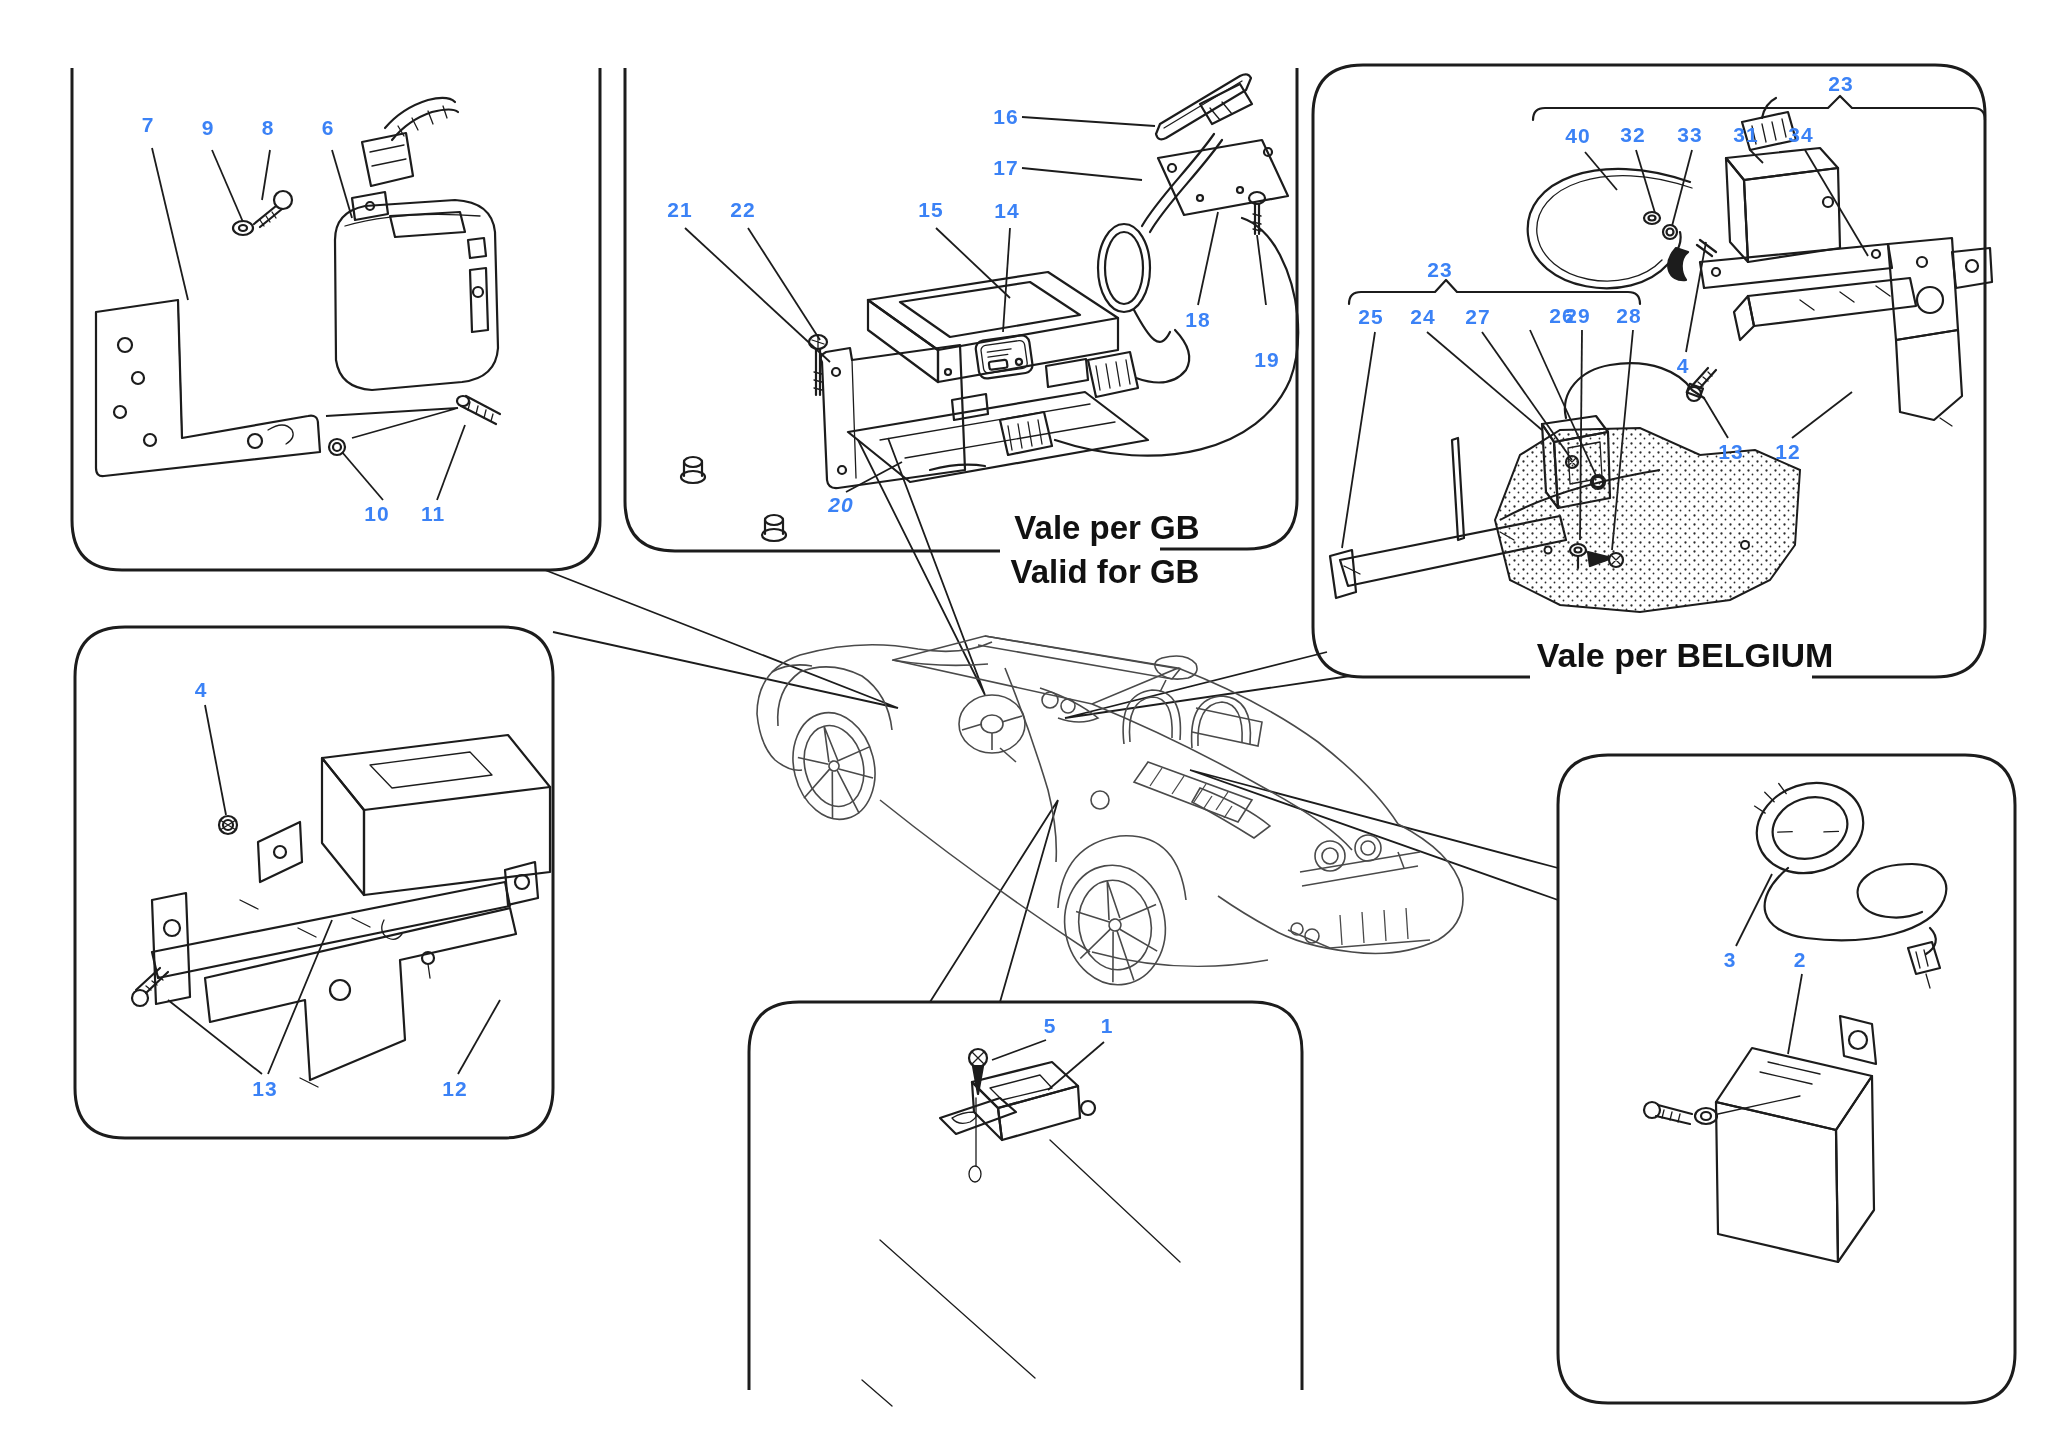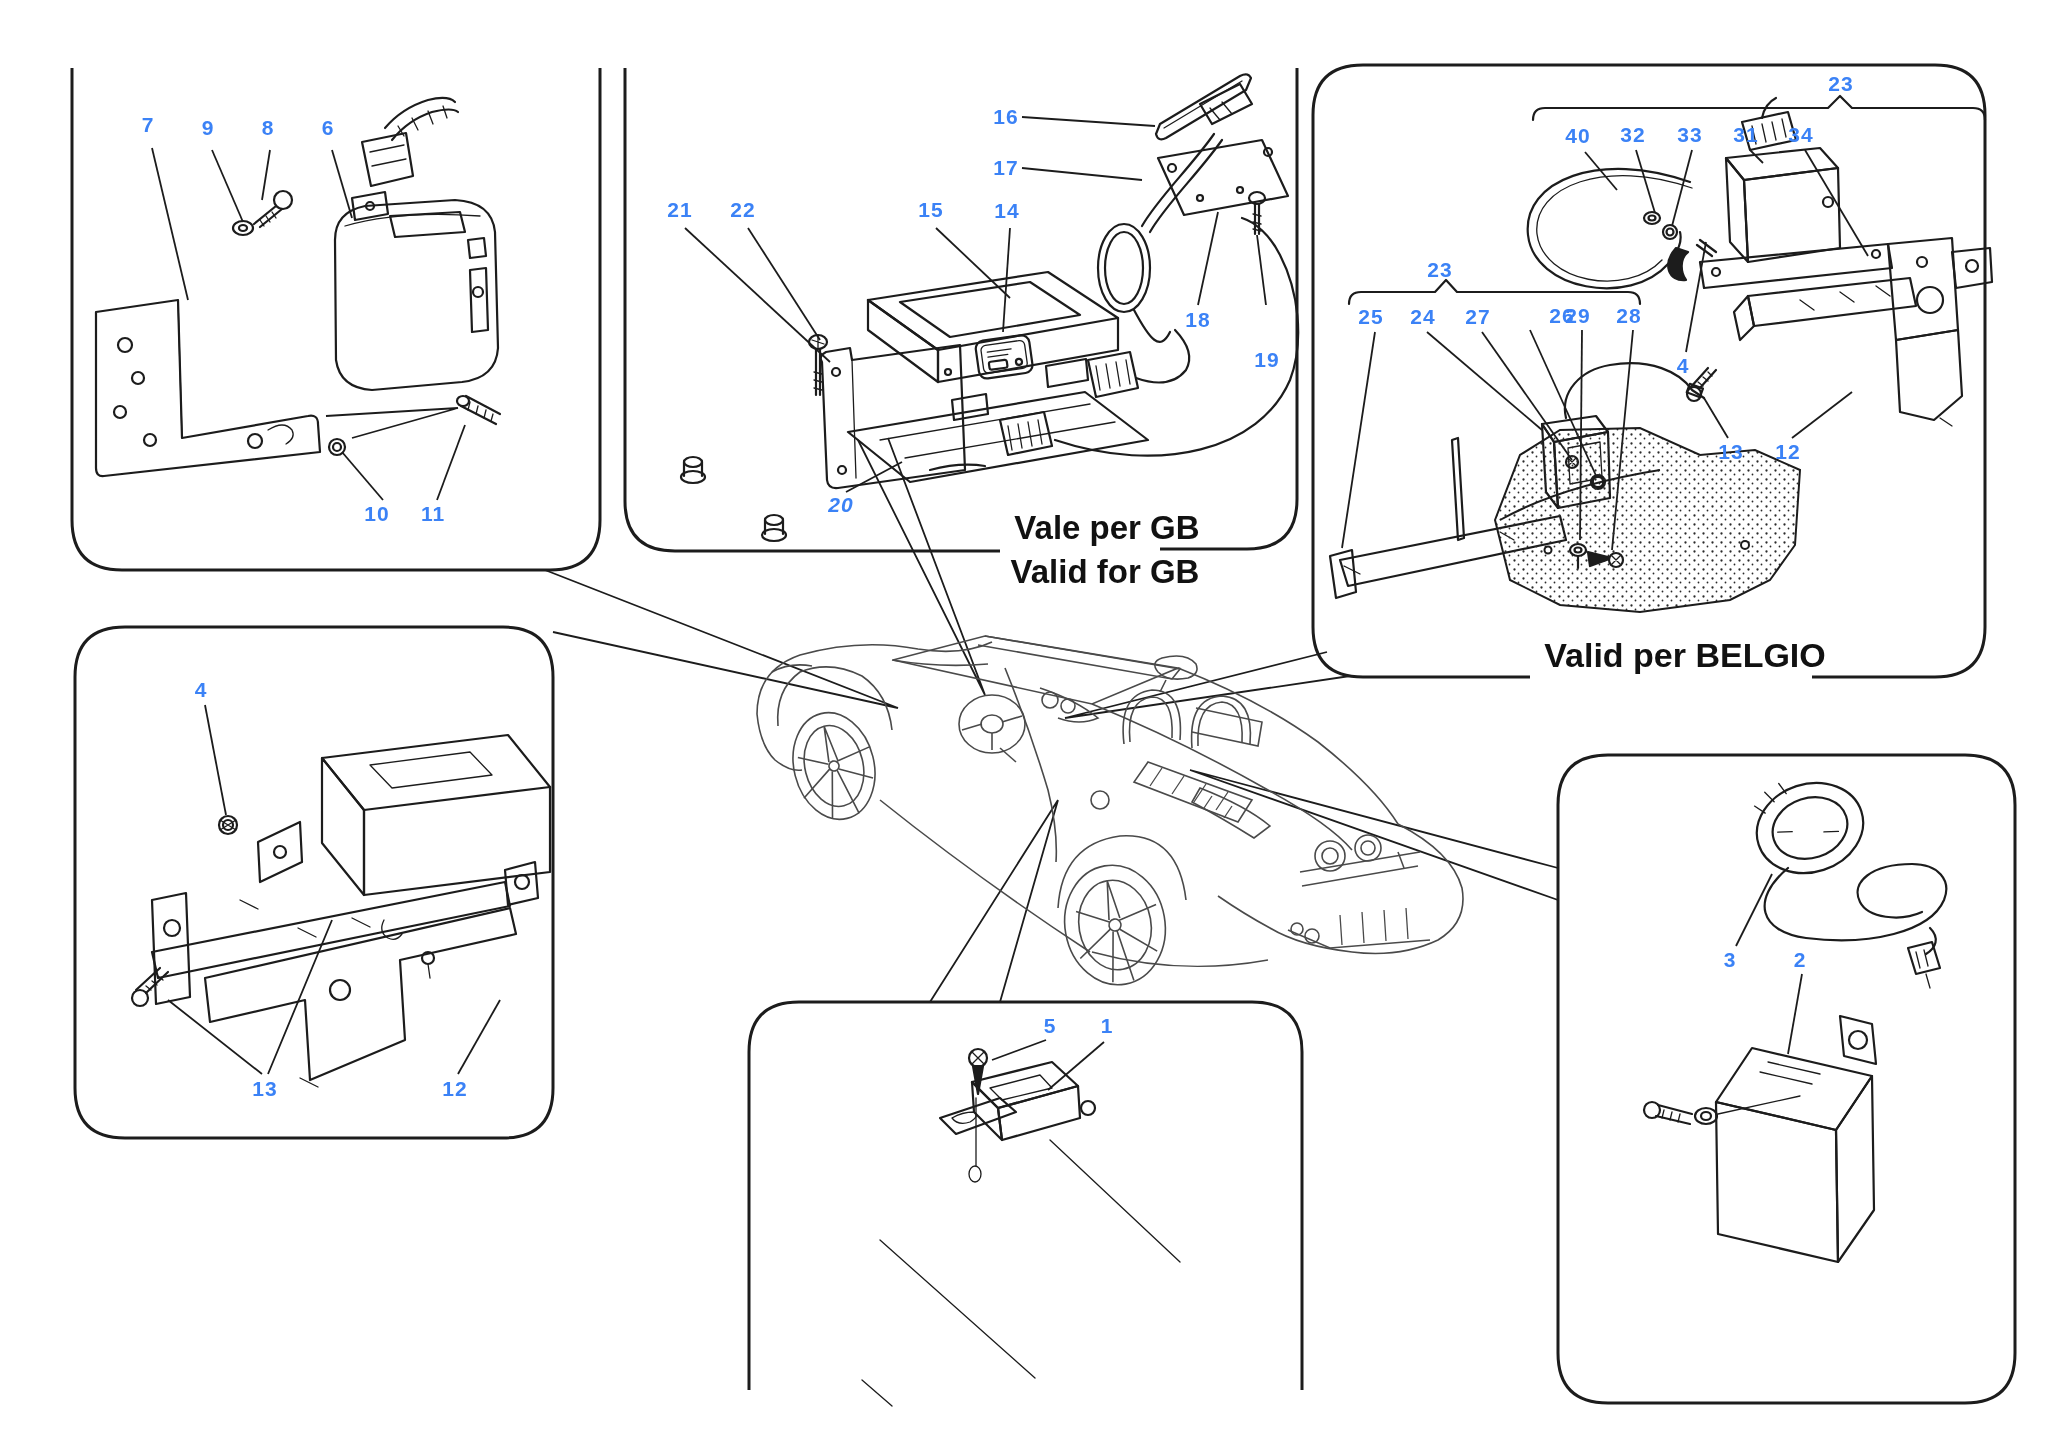--- a/index.html
+++ b/index.html
@@ -502,14 +502,14 @@
       <div class="callout" style="left: 265px; top: 1089px;">13</div>
       <div class="callout" style="left: 455px; top: 1089px;">12</div>
       <div class="callout" style="left: 1050px; top: 1026px;">5</div>
       <div class="callout" style="left: 1107px; top: 1026px;">1</div>
       <div class="callout" style="left: 1730px; top: 960px;">3</div>
       <div class="callout" style="left: 1800px; top: 960px;">2</div>
     </div>
 
   <div class="caption gb" style="left:1082px;top:528px;">Vale per GB</div>
   <div class="caption gb" style="left:1080px;top:572px;">Valid for GB</div>
-  <div class="caption be" style="left:1660px;top:655px;">Valid per BELGIO</div>
+  <div class="caption be" style="left:1660px;top:655px;">Vale per BELGIUM</div>
 </div>
 
 </body></html>

